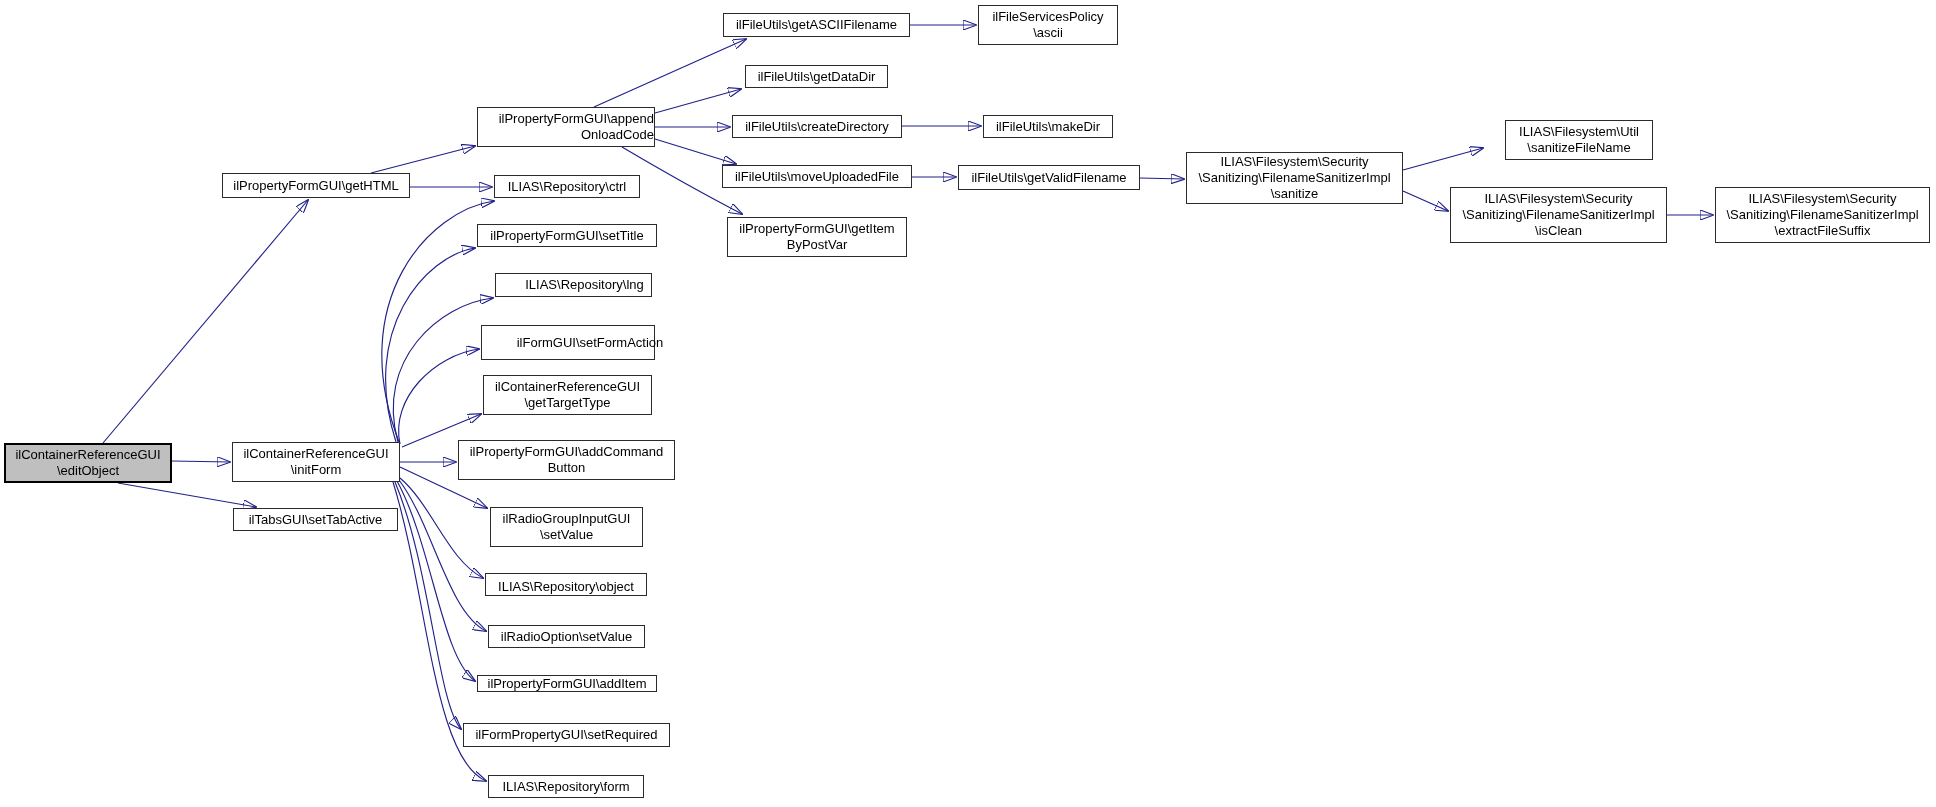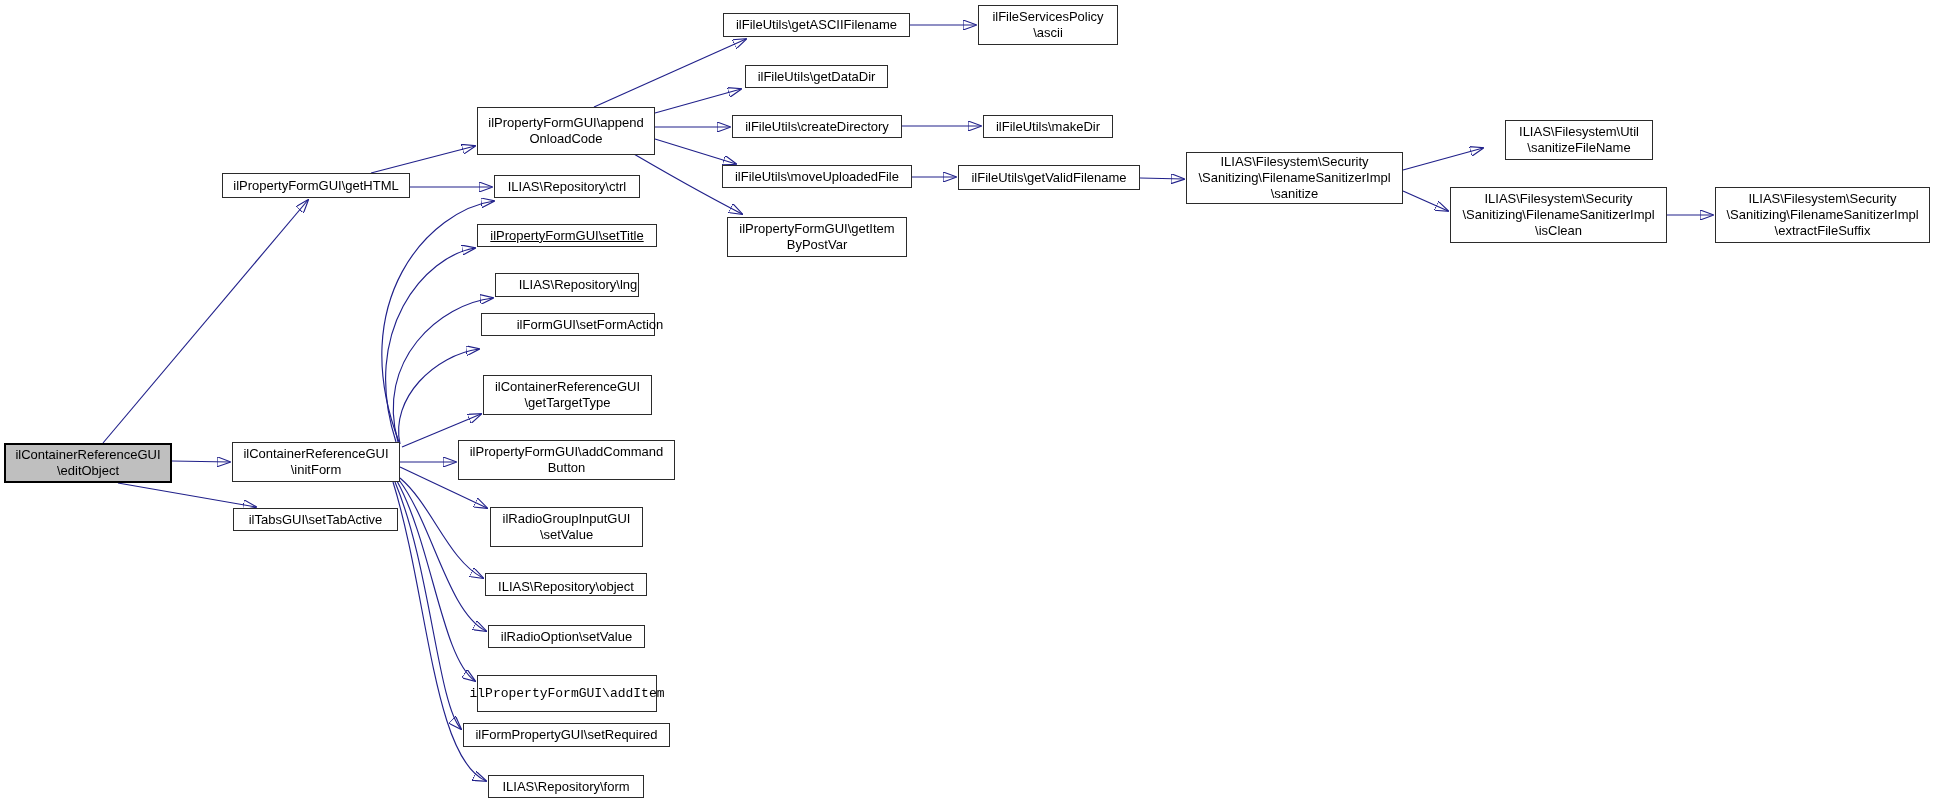--- a/index.html
+++ b/index.html
@@ -87,34 +87,34 @@
       </g>
   </svg>
   <div id="nodes-layer">
       <div class="node current" style="left: 4px; top: 443px; width: 168px; height: 40px;">
         <span class="lbl">ilContainerReferenceGUI</span>
         <span class="lbl">\editObject</span>
       </div>
       <div class="node" style="left: 222px; top: 173px; width: 188px; height: 25px; align-items: center;">
         <span class="lbl">ilPropertyFormGUI\getHTML</span>
       </div>
-      <div class="node" style="left: 477px; top: 107px; width: 178px; height: 48px;">
+      <div class="node" style="left: 477px; top: 107px; width: 178px; height: 40px; align-items: flex-end;">
         <span class="lbl">ilPropertyFormGUI\append</span>
         <span class="lbl">OnloadCode</span>
       </div>
       <div class="node" style="left: 494px; top: 175px; width: 146px; height: 23px;">
         <span class="lbl">ILIAS\Repository\ctrl</span>
       </div>
-      <div class="node" style="left: 477px; top: 224px; width: 180px; height: 23px; text-decoration: underline;">
+      <div class="node" style="left: 477px; top: 224px; width: 180px; height: 23px;">
         <span class="lbl">ilPropertyFormGUI\setTitle</span>
       </div>
-      <div class="node" style="left: 495px; top: 273px; width: 144px; height: 24px; padding-left: 22px;">
+      <div class="node" style="left: 495px; top: 273px; width: 157px; height: 24px; padding-left: 22px;">
         <span class="lbl">ILIAS\Repository\lng</span>
       </div>
-      <div class="node" style="left: 481px; top: 313px; width: 174px; height: 23px; padding-left: 44px;">
+      <div class="node" style="left: 481px; top: 325px; width: 174px; height: 35px; padding-left: 44px;">
         <span class="lbl">ilFormGUI\setFormAction</span>
       </div>
       <div class="node" style="left: 483px; top: 375px; width: 169px; height: 40px;">
         <span class="lbl">ilContainerReferenceGUI</span>
         <span class="lbl">\getTargetType</span>
       </div>
       <div class="node" style="left: 232px; top: 442px; width: 168px; height: 40px;">
         <span class="lbl">ilContainerReferenceGUI</span>
         <span class="lbl">\initForm</span>
       </div>
@@ -128,21 +128,21 @@
       <div class="node" style="left: 490px; top: 507px; width: 153px; height: 40px;">
         <span class="lbl">ilRadioGroupInputGUI</span>
         <span class="lbl">\setValue</span>
       </div>
       <div class="node" style="left: 485px; top: 573px; width: 162px; height: 23px; justify-content: flex-end;">
         <span class="lbl">ILIAS\Repository\object</span>
       </div>
       <div class="node" style="left: 488px; top: 625px; width: 157px; height: 23px;">
         <span class="lbl">ilRadioOption\setValue</span>
       </div>
-      <div class="node" style="left: 477px; top: 675px; width: 180px; height: 37px; font-family: Liberation Mono, monospace;">
+      <div class="node" style="left: 477px; top: 675px; width: 180px; height: 17px;">
         <span class="lbl">ilPropertyFormGUI\addItem</span>
       </div>
       <div class="node" style="left: 463px; top: 723px; width: 207px; height: 24px;">
         <span class="lbl">ilFormPropertyGUI\setRequired</span>
       </div>
       <div class="node" style="left: 488px; top: 775px; width: 156px; height: 23px;">
         <span class="lbl">ILIAS\Repository\form</span>
       </div>
       <div class="node" style="left: 723px; top: 13px; width: 187px; height: 24px;">
         <span class="lbl">ilFileUtils\getASCIIFilename</span>

